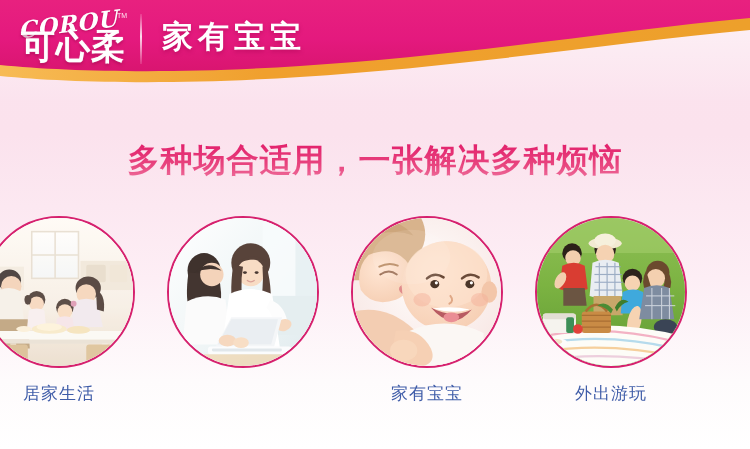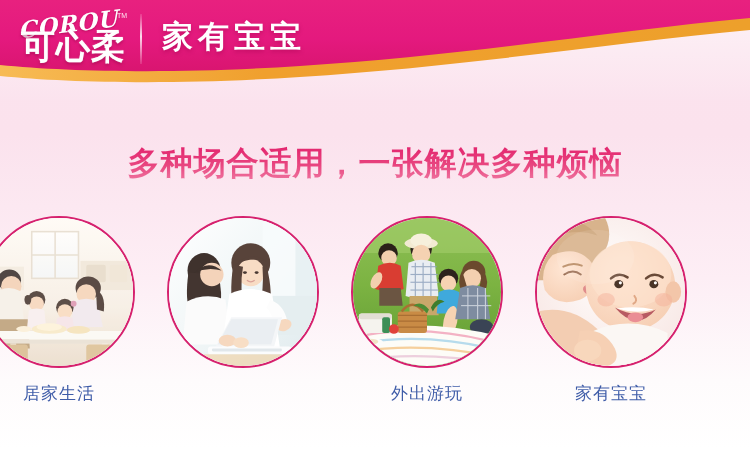--- a/index.html
+++ b/index.html
@@ -108,21 +108,21 @@
     margin-top: -4px;
   }
 
   
   .headline {
     position: absolute;
     left: 0;
     top: 143px;
     width: 750px;
     text-align: center;
-    font-family: Liberation Serif, serif;
+    font-family: Liberation Mono, monospace;
     font-weight: bold;
     font-size: 32px;
     line-height: 40px;
     letter-spacing: 1px;
     color: #e8316f;
     background: linear-gradient(to bottom, #e21f6b 0%, #e8457f 55%, #f07ba4 100%);
     -webkit-background-clip: text;
     background-clip: text;
     -webkit-text-fill-color: transparent;
     white-space: nowrap;
@@ -325,20 +325,80 @@
           <rect x="0" y="140" width="152" height="12" fill="#f0c98e" opacity="0.55"></rect>
           <rect width="152" height="152" fill="#ffffff" opacity="0.08"></rect>
         </svg>
       </div>
     </div>
 
     <div class="card">
       <div class="circle">
         <svg viewBox="0 0 152 152" xmlns="http://www.w3.org/2000/svg">
           <defs>
+            <radialGradient id="babyBg" cx="50%" cy="40%" r="75%">
+              <stop offset="0%" stop-color="#fffdfc"></stop>
+              <stop offset="100%" stop-color="#f6e3e0"></stop>
+            </radialGradient>
+            <radialGradient id="skinGrad" cx="40%" cy="35%" r="70%">
+              <stop offset="0%" stop-color="#ffe6d4"></stop>
+              <stop offset="100%" stop-color="#f6cfb4"></stop>
+            </radialGradient>
+          </defs>
+          <rect width="152" height="152" fill="url(#babyBg)"></rect>
+
+          <path d="M0 0 L70 0 q10 20 -4 40 q-16 22 -42 24 L0 64 Z" fill="#d8b38c"></path>
+          <path d="M8 2 q36 -6 54 16 q-22 -8 -46 2 z" fill="#c79d72" opacity="0.6"></path>
+
+          <path d="M16 38 q30 -12 44 14 q6 22 -16 32 q-24 8 -36 -10 q-6 -22 8 -36 z" fill="url(#skinGrad)"></path>
+
+          <path d="M28 58 q9 -6 17 0" stroke="#9b6f55" stroke-width="2" fill="none" stroke-linecap="round"></path>
+
+          <path d="M27 50 q10 -5 19 -1" stroke="#b98b63" stroke-width="2" fill="none" stroke-linecap="round"></path>
+
+          <ellipse cx="54" cy="74" rx="7" ry="5" fill="#e08c8c" transform="rotate(22 54 74)"></ellipse>
+
+          <path d="M0 96 q34 -8 62 18 q18 18 14 38 L0 152 Z" fill="#f3cdb2"></path>
+
+          <ellipse cx="96" cy="70" rx="46" ry="46" fill="url(#skinGrad)"></ellipse>
+          <ellipse cx="96" cy="58" rx="42" ry="34" fill="#fde3cf" opacity="0.6"></ellipse>
+
+          <ellipse cx="140" cy="76" rx="8" ry="11" fill="#f3c6a9"></ellipse>
+
+          <path d="M76 62 q8 -7 17 -1" stroke="#6a4a38" stroke-width="2.6" fill="none" stroke-linecap="round"></path>
+          <ellipse cx="84" cy="68" rx="4.6" ry="4.2" fill="#4a3528"></ellipse>
+          <circle cx="85.6" cy="66.6" r="1.6" fill="#ffffff"></circle>
+          <path d="M112 62 q8 -7 17 -1" stroke="#6a4a38" stroke-width="2.6" fill="none" stroke-linecap="round"></path>
+          <ellipse cx="120" cy="68" rx="4.6" ry="4.2" fill="#4a3528"></ellipse>
+          <circle cx="121.6" cy="66.6" r="1.6" fill="#ffffff"></circle>
+
+          <path d="M100 80 q4 5 -1 8" stroke="#e0a886" stroke-width="2" fill="none" stroke-linecap="round"></path>
+
+          <path d="M80 92 q22 26 42 2 q-20 10 -42 -2 z" fill="#b85b62"></path>
+          <path d="M82 93 q20 6 38 1 q-18 -4 -38 -1 z" fill="#ffffff"></path>
+          <ellipse cx="101" cy="102" rx="8" ry="5" fill="#ea8e95"></ellipse>
+
+          <ellipse cx="71" cy="84" rx="9" ry="7" fill="#f3ad96" opacity="0.45"></ellipse>
+          <ellipse cx="130" cy="84" rx="9" ry="7" fill="#f3ad96" opacity="0.45"></ellipse>
+
+          <path d="M58 116 q38 -16 76 2 l0 34 l-84 0 q-2 -22 8 -36 z" fill="#fbf7f4"></path>
+
+          <path d="M44 116 q24 -4 36 18 q6 14 -8 18 l-34 -4 z" fill="#f6d0b4"></path>
+          <ellipse cx="52" cy="136" rx="14" ry="11" fill="#f8d7bc"></ellipse>
+
+          <ellipse cx="60" cy="40" rx="40" ry="28" fill="#ffffff" opacity="0.10"></ellipse>
+        </svg>
+      </div>
+      <div class="caption">家有宝宝</div>
+    </div>
+
+    <div class="card">
+      <div class="circle">
+        <svg viewBox="0 0 152 152" xmlns="http://www.w3.org/2000/svg">
+          <defs>
             <linearGradient id="grassGrad" x1="0" y1="0" x2="0" y2="1">
               <stop offset="0%" stop-color="#8fc057"></stop>
               <stop offset="45%" stop-color="#7cb342"></stop>
               <stop offset="100%" stop-color="#5f9a33"></stop>
             </linearGradient>
           </defs>
           <rect width="152" height="152" fill="url(#grassGrad)"></rect>
 
           <rect x="0" y="0" width="152" height="36" fill="#a3cd6b" opacity="0.6"></rect>
 
@@ -406,74 +466,14 @@
           <ellipse cx="18" cy="128" rx="13" ry="5" fill="#fdfcfa"></ellipse>
           <ellipse cx="18" cy="127" rx="8" ry="3" fill="#f2e4c8"></ellipse>
 
           <path d="M80 92 q6 -12 14 -6 q-8 2 -12 10 z" fill="#3f7d2c"></path>
           <path d="M78 94 q-8 -10 -16 -4 q9 1 14 8 z" fill="#4b8c34"></path>
         </svg>
       </div>
       <div class="caption">外出游玩</div>
     </div>
 
-    <div class="card">
-      <div class="circle">
-        <svg viewBox="0 0 152 152" xmlns="http://www.w3.org/2000/svg">
-          <defs>
-            <radialGradient id="babyBg" cx="50%" cy="40%" r="75%">
-              <stop offset="0%" stop-color="#fffdfc"></stop>
-              <stop offset="100%" stop-color="#f6e3e0"></stop>
-            </radialGradient>
-            <radialGradient id="skinGrad" cx="40%" cy="35%" r="70%">
-              <stop offset="0%" stop-color="#ffe6d4"></stop>
-              <stop offset="100%" stop-color="#f6cfb4"></stop>
-            </radialGradient>
-          </defs>
-          <rect width="152" height="152" fill="url(#babyBg)"></rect>
-
-          <path d="M0 0 L70 0 q10 20 -4 40 q-16 22 -42 24 L0 64 Z" fill="#d8b38c"></path>
-          <path d="M8 2 q36 -6 54 16 q-22 -8 -46 2 z" fill="#c79d72" opacity="0.6"></path>
-
-          <path d="M16 38 q30 -12 44 14 q6 22 -16 32 q-24 8 -36 -10 q-6 -22 8 -36 z" fill="url(#skinGrad)"></path>
-
-          <path d="M28 58 q9 -6 17 0" stroke="#9b6f55" stroke-width="2" fill="none" stroke-linecap="round"></path>
-
-          <path d="M27 50 q10 -5 19 -1" stroke="#b98b63" stroke-width="2" fill="none" stroke-linecap="round"></path>
-
-          <ellipse cx="54" cy="74" rx="7" ry="5" fill="#e08c8c" transform="rotate(22 54 74)"></ellipse>
-
-          <path d="M0 96 q34 -8 62 18 q18 18 14 38 L0 152 Z" fill="#f3cdb2"></path>
-
-          <ellipse cx="96" cy="70" rx="46" ry="46" fill="url(#skinGrad)"></ellipse>
-          <ellipse cx="96" cy="58" rx="42" ry="34" fill="#fde3cf" opacity="0.6"></ellipse>
-
-          <ellipse cx="140" cy="76" rx="8" ry="11" fill="#f3c6a9"></ellipse>
-
-          <path d="M76 62 q8 -7 17 -1" stroke="#6a4a38" stroke-width="2.6" fill="none" stroke-linecap="round"></path>
-          <ellipse cx="84" cy="68" rx="4.6" ry="4.2" fill="#4a3528"></ellipse>
-          <circle cx="85.6" cy="66.6" r="1.6" fill="#ffffff"></circle>
-          <path d="M112 62 q8 -7 17 -1" stroke="#6a4a38" stroke-width="2.6" fill="none" stroke-linecap="round"></path>
-          <ellipse cx="120" cy="68" rx="4.6" ry="4.2" fill="#4a3528"></ellipse>
-          <circle cx="121.6" cy="66.6" r="1.6" fill="#ffffff"></circle>
-
-          <path d="M100 80 q4 5 -1 8" stroke="#e0a886" stroke-width="2" fill="none" stroke-linecap="round"></path>
-
-          <path d="M80 92 q22 26 42 2 q-20 10 -42 -2 z" fill="#b85b62"></path>
-          <path d="M82 93 q20 6 38 1 q-18 -4 -38 -1 z" fill="#ffffff"></path>
-          <ellipse cx="101" cy="102" rx="8" ry="5" fill="#ea8e95"></ellipse>
-
-          <ellipse cx="71" cy="84" rx="9" ry="7" fill="#f3ad96" opacity="0.45"></ellipse>
-          <ellipse cx="130" cy="84" rx="9" ry="7" fill="#f3ad96" opacity="0.45"></ellipse>
-
-          <path d="M58 116 q38 -16 76 2 l0 34 l-84 0 q-2 -22 8 -36 z" fill="#fbf7f4"></path>
-
-          <path d="M44 116 q24 -4 36 18 q6 14 -8 18 l-34 -4 z" fill="#f6d0b4"></path>
-          <ellipse cx="52" cy="136" rx="14" ry="11" fill="#f8d7bc"></ellipse>
-
-          <ellipse cx="60" cy="40" rx="40" ry="28" fill="#ffffff" opacity="0.10"></ellipse>
-        </svg>
-      </div>
-      <div class="caption">家有宝宝</div>
-    </div>
-
   </div>
 </div>
 
 </body></html>

